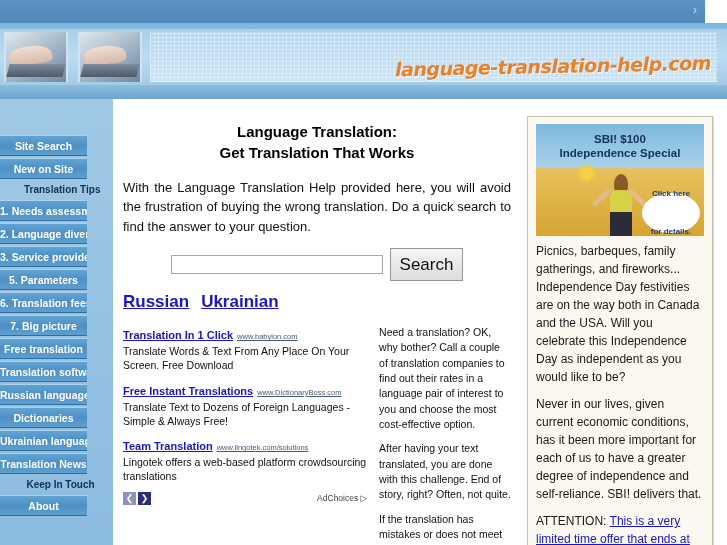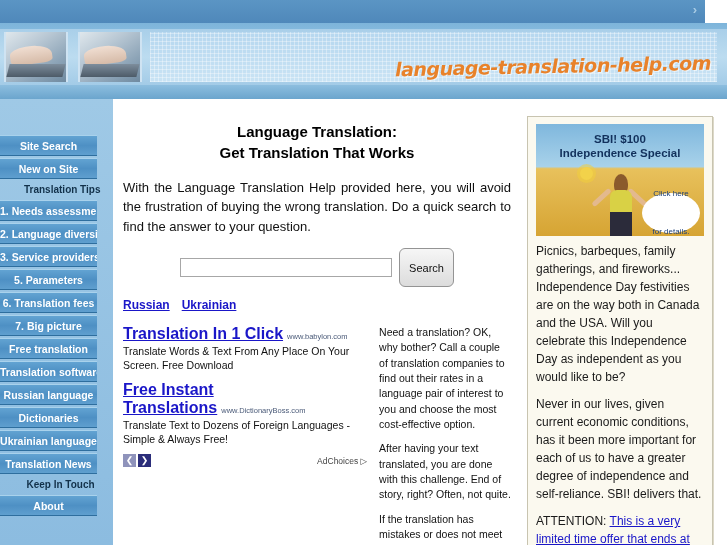--- a/index.html
+++ b/index.html
@@ -80,21 +80,21 @@
     background: #ffffff;
   }
   #left-rail {
     position: absolute; left: 0; top: 0; width: 113px; height: 446px;
     background: linear-gradient(#9fc9e6, #8cbce0);
   }
 
   
   #sidebar { position: absolute; left: 0; top: 36px; width: 100px; }
   .nav-btn {
-    display: block; width: 97px; margin: 0 0 2px 0;
+    display: block; width: 87px; margin: 0 0 2px 0;
     height: 21px; line-height: 21px;
     background: linear-gradient(#62a3d2, #4e90c4 50%, #5f9fcf);
     border-top: 1px solid #a9d2ec;
     border-bottom: 1px solid #2e6e9e;
     color: #ffffff; font-size: 10.5px; font-weight: bold;
     text-align: center; white-space: nowrap; overflow: hidden;
     cursor: pointer; text-decoration: none;
   }
   .nav-heading {
     display: block; width: 97px; height: 17px; line-height: 17px;
@@ -121,42 +121,42 @@
     margin: 12px 0 0 0; display: flex; justify-content: center;
     align-items: center; gap: 7px;
   }
   #search-input {
     width: 212px; height: 19px;
     border: 1px solid #a7a7a7; background: #fff;
     font-size: 11px; padding: 0 3px;
     font-family: "Liberation Sans", sans-serif;
   }
   #search-button {
-    height: 39px; padding: 0 9px;
+    height: 33px; padding: 0 9px;
     background: linear-gradient(#f6f6f6, #dcdcdc);
-    border: 1px solid #949494; border-radius: 6px;
-    font-size: 11px; color: #111; cursor: pointer;
+    border: 1px solid #949494; border-radius: 0;
+    font-size: 17px; color: #111; cursor: pointer;
     font-family: "Liberation Sans", sans-serif;
   }
-  #lang-links { margin: 11px 0 8px 0; font-size: 12px; }
+  #lang-links { margin: 11px 0 8px 0; font-size: 17px; }
   #lang-links a {
     color: #1a16c8; font-weight: bold; text-decoration: underline;
     margin-right: 12px; cursor: pointer;
   }
 
   
   #mid-split { display: flex; margin-top: 13px; gap: 12px; }
   #ad-block { width: 248px; }
   .ad-item { margin-bottom: 8px; }
   .ad-title {
-    color: #1a16c8; font-size: 16px; font-weight: bold;
+    color: #1a16c8; font-size: 11px; font-weight: bold;
     text-decoration: underline; cursor: pointer;
   }
   .ad-url {
-    color: #4a5a78; font-size: 7.5px; 
+    color: #4a5a78; font-size: 7.5px; text-decoration: underline;
     margin-left: 4px; white-space: nowrap;
   }
   .ad-desc {
     font-size: 10.5px; color: #111; line-height: 1.36; margin-top: 1px;
   }
   #ad-footer {
     display: flex; justify-content: space-between; align-items: center;
     margin-top: 2px;
   }
   #ad-arrows { display: flex; gap: 2px; }
@@ -211,21 +211,21 @@
     position: absolute; left: 44px; bottom: 56px; width: 13px; height: 13px;
     background: #f2d24a; border-radius: 50%;
     box-shadow: 0 0 0 3px rgba(240,205,60,0.55);
   }
   #sbi-cta {
     position: absolute; right: 4px; bottom: 3px;
     background: #ffffff; border-radius: 50%;
     width: 58px; height: 40px;
     display: flex; flex-direction: column; justify-content: center;
     align-items: center;
-    color: #1b3f77; font-size: 8px; font-weight: normal; line-height: 1.25;
+    color: #1b3f77; font-size: 8px; font-weight: bold; line-height: 1.25;
     text-align: center;
     gap: 28px;
   }
   #sbi-body { font-size: 12px; color: #1a1a1a; line-height: 1.5; margin-top: 6px; }
   #sbi-body p { margin: 0 0 9px 0; }
   #sbi-attention-link {
     color: #1a16c8; text-decoration: underline; cursor: pointer;
   }
   #sbi-divider { border-top: 1px solid #cdc8b4; margin: 4px 0 8px 0; }
   #sbi-logo-box { width: 150px; margin: 0 auto; cursor: pointer; }
@@ -301,20 +301,24 @@
       <div id="ad-block">
         <div id="ad-list">
             <div class="ad-item">
               <div><span class="ad-title">Translation In 1 Click</span><span class="ad-url">www.babylon.com</span></div>
               <div class="ad-desc">Translate Words &amp; Text From Any Place On Your Screen. Free Download</div>
             </div>
             <div class="ad-item">
               <div><span class="ad-title">Free Instant Translations</span><span class="ad-url">www.DictionaryBoss.com</span></div>
               <div class="ad-desc">Translate Text to Dozens of Foreign Languages - Simple &amp; Always Free!</div>
             </div>
+            <div class="ad-item">
+              <div><span class="ad-title">Team Translation</span><span class="ad-url">www.lingotek.com/solutions</span></div>
+              <div class="ad-desc">Lingotek offers a web-based platform crowdsourcing translations</div>
+            </div>
           </div>
         <div id="ad-footer">
           <div id="ad-arrows">
             <div class="ad-arrow" id="ad-prev">❮</div>
             <div class="ad-arrow" id="ad-next">❯</div>
           </div>
           <div id="adchoices">AdChoices ▷</div>
         </div>
       </div>
 

